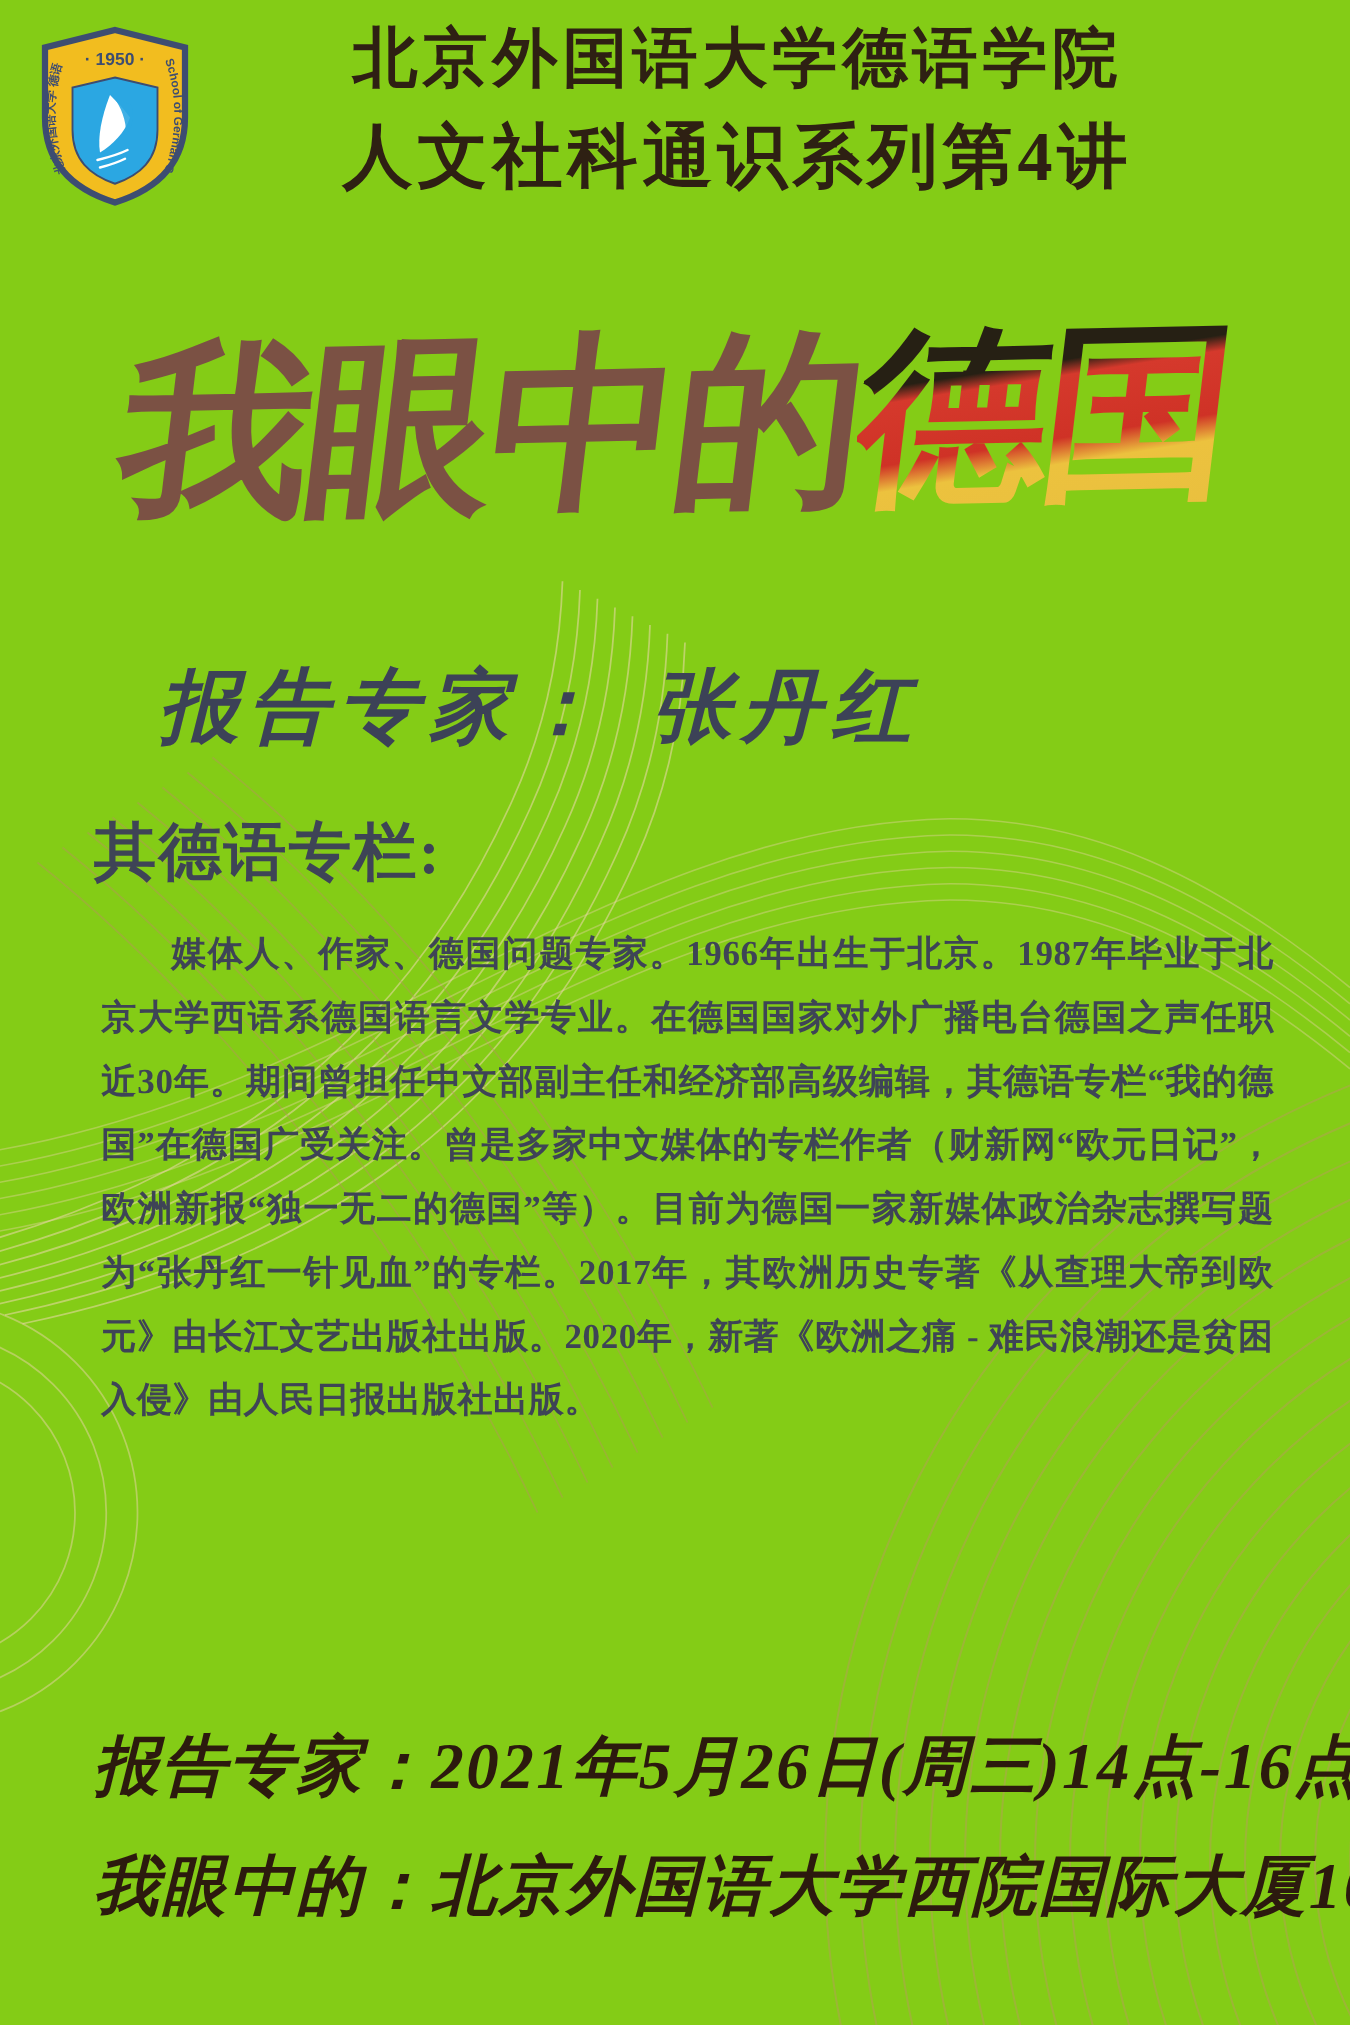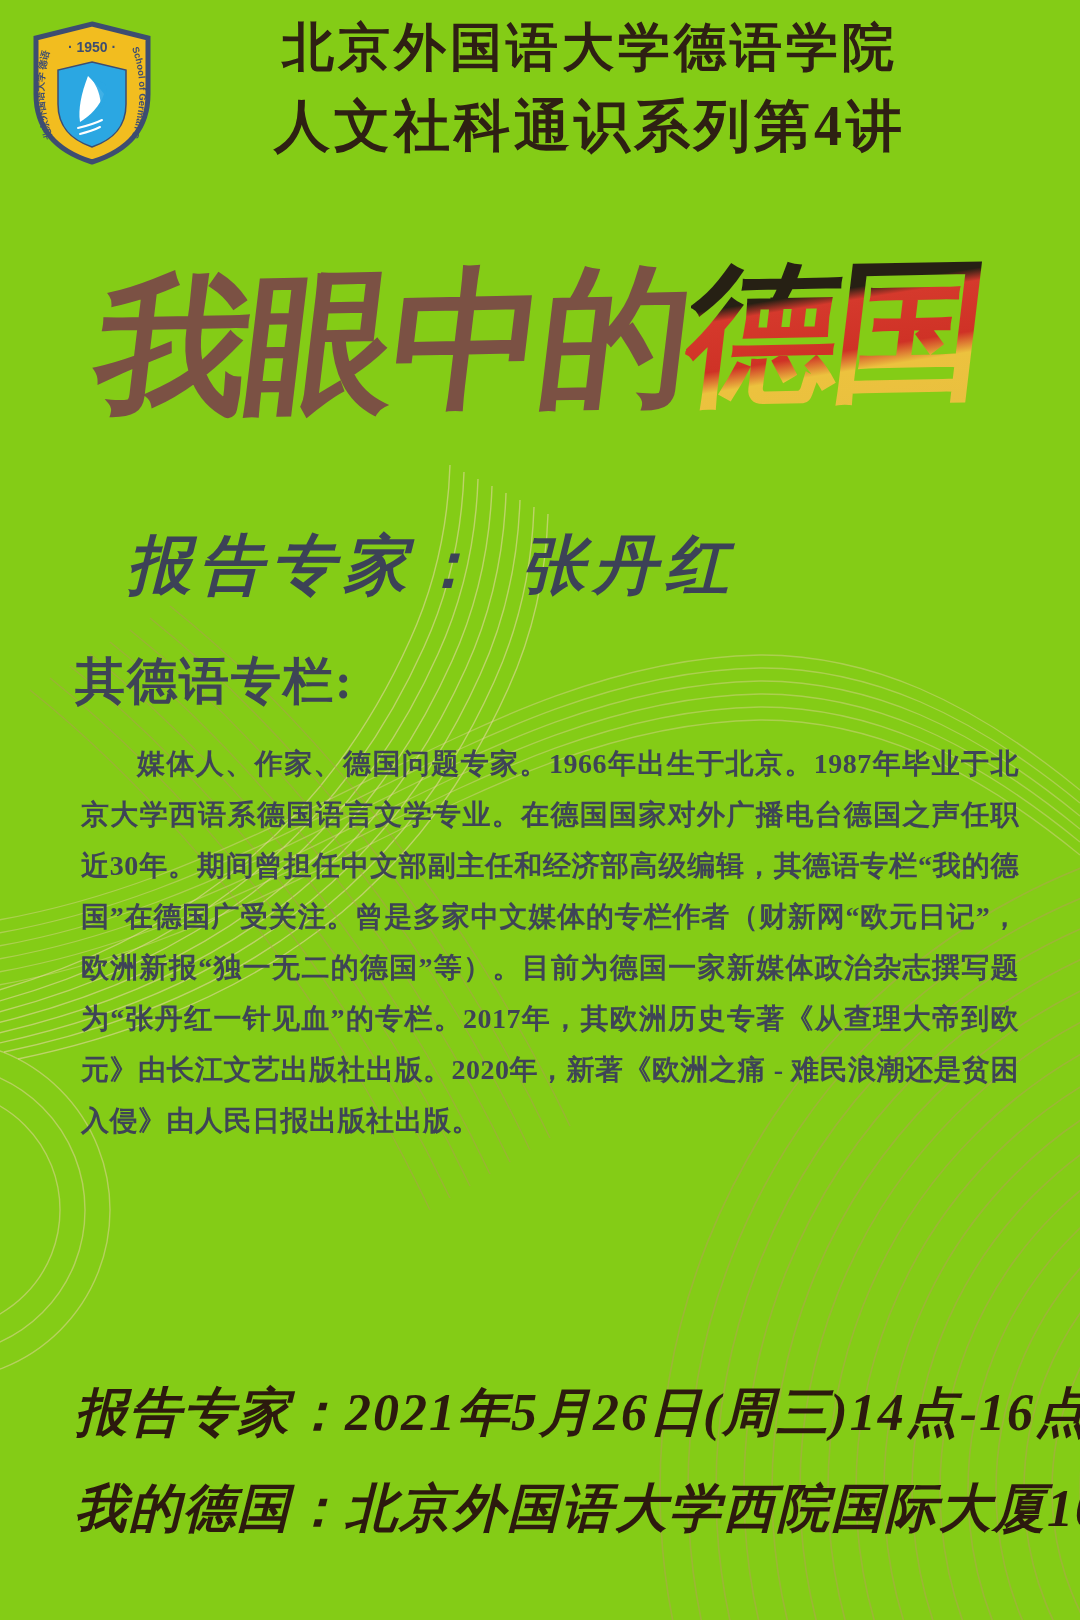--- a/index.html
+++ b/index.html
@@ -138,15 +138,15 @@
   </header>
 
   <h1 class="main-title"><span class="title-brown">我眼中的</span><span class="title-flag">德国</span></h1>
 
   <div class="speaker"><span>报告专家：</span><span class="speaker-name">张丹红</span></div>
 
   <h2 class="bio-heading">其德语专栏:</h2>
   <p class="bio-text">媒体人、作家、德国问题专家。1966年出生于北京。1987年毕业于北京大学西语系德国语言文学专业。在德国国家对外广播电台德国之声任职近30年。期间曾担任中文部副主任和经济部高级编辑，其德语专栏“我的德国”在德国广受关注。曾是多家中文媒体的专栏作者（财新网“欧元日记”，欧洲新报“独一无二的德国”等）。目前为德国一家新媒体政治杂志撰写题为“张丹红一针见血”的专栏。2017年，其欧洲历史专著《从查理大帝到欧元》由长江文艺出版社出版。2020年，新著《欧洲之痛 - 难民浪潮还是贫困入侵》由人民日报出版社出版。</p>
 
   <div class="footer-line footer-time"><span>报告专家：</span><span>2021年5月26日(周三)14点-16点</span></div>
-  <div class="footer-line footer-location"><span>我的德国：</span><span>北京外国语大学西院国际大厦1053</span></div>
+  <div class="footer-line footer-location"><span>我眼中的：</span><span>北京外国语大学西院国际大厦1053</span></div>
 
 </div>
 
 </body></html>

